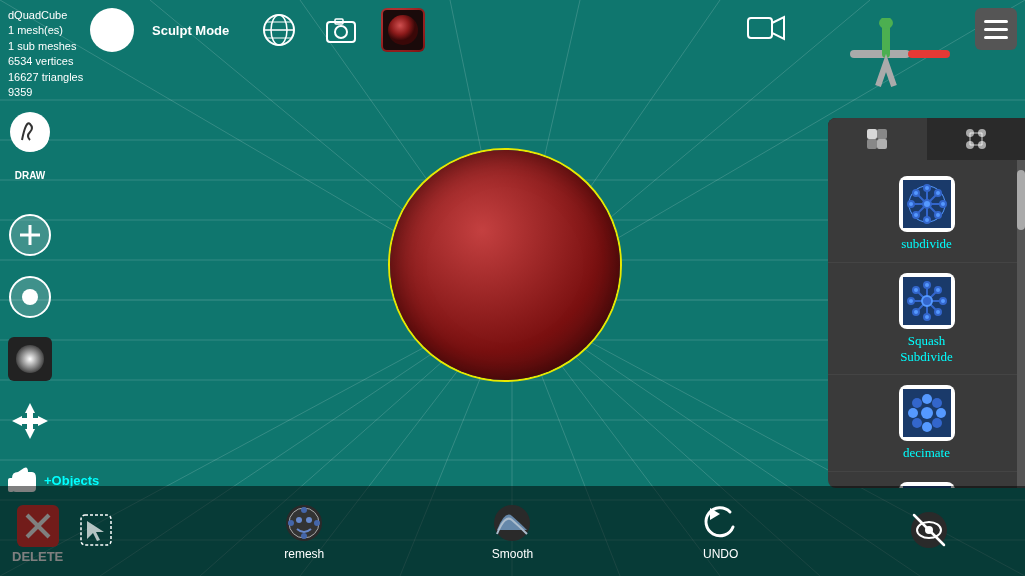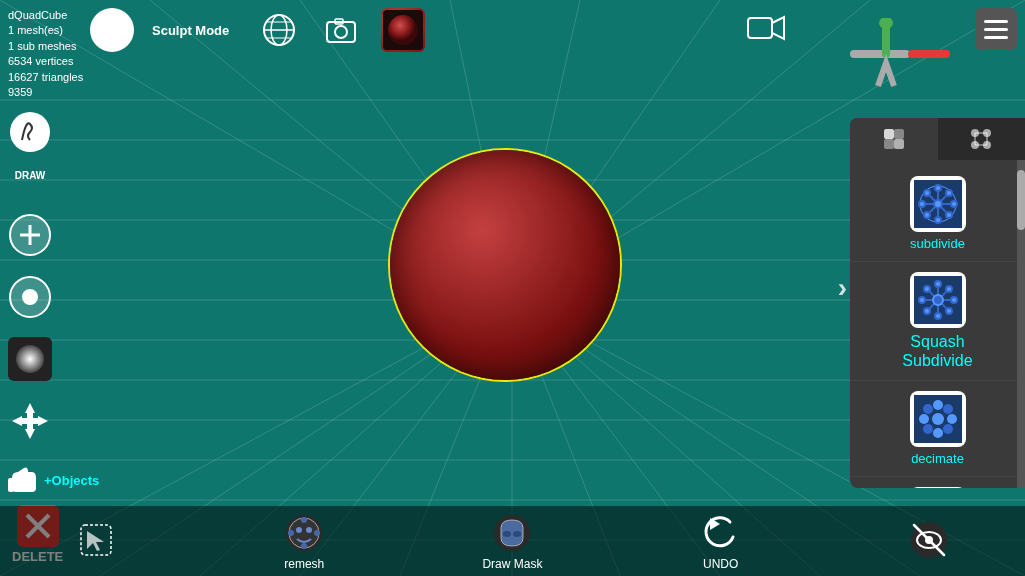--- a/index.html
+++ b/index.html
@@ -132,25 +132,26 @@
       align-items: center;
       gap: 2px;
       cursor: pointer;
     }
 
     
     .right-panel {
       position: absolute;
       top: 118px;
       right: 0;
-      width: 175px;
+      width: 197px;
       height: 370px;
       background: #3a3a3a;
       border-radius: 8px 0 0 8px;
       overflow: hidden;
+      font-family: Liberation Serif, serif;
     }
 
     .right-panel-header {
       display: flex;
       background: #2a2a2a;
       height: 42px;
     }
 
     .panel-tab {
       flex: 1;
@@ -200,21 +201,21 @@
 
     
     .right-panel::-webkit-scrollbar { width: 8px; }
 
     
     .bottom-toolbar {
       position: absolute;
       bottom: 0;
       left: 0;
       right: 0;
-      height: 70px;
+      height: 90px;
       background: rgba(0,0,0,0.5);
       display: flex;
       align-items: center;
       justify-content: space-around;
       padding: 0 11px;
       gap: 38px;
     }
 
     .bottom-tool {
       display: flex;
@@ -548,21 +549,21 @@
               <circle cx="8" cy="24" r="3" fill="#5599ff"></circle>
               <circle cx="40" cy="24" r="3" fill="#5599ff"></circle>
               <circle cx="13" cy="13" r="3" fill="#5599ff"></circle>
               <circle cx="35" cy="13" r="3" fill="#5599ff"></circle>
               <circle cx="35" cy="35" r="3" fill="#5599ff"></circle>
               <circle cx="13" cy="35" r="3" fill="#5599ff"></circle>
               <circle cx="24" cy="24" r="5" fill="#3366cc" stroke="#5599ff"></circle>
             </g>
           </svg>
         </div>
-        <span class="panel-item-label" style="color:cyan;font-size:16px;text-align:center;line-height:1.2;">Squash<br>Subdivide</span>
+        <span class="panel-item-label" style="color:cyan;font-size:13px;text-align:center;line-height:1.2;">Squash<br>Subdivide</span>
       </div>
 
       <div class="panel-item">
         <div class="panel-item-icon">
           <svg width="48" height="48" viewBox="0 0 48 48">
             <rect width="48" height="48" fill="#1a3a6a"></rect>
 
             <g fill="#3366cc">
               <circle cx="24" cy="10" r="5" fill="#5599ff"></circle>
               <circle cx="24" cy="38" r="5" fill="#5599ff"></circle>
@@ -622,33 +623,32 @@
           <path d="M 14 27 Q 21 33 28 27" fill="none" stroke="#6688cc" stroke-width="2"></path>
           <circle cx="21" cy="8" r="3" fill="#4466aa"></circle>
           <circle cx="21" cy="34" r="3" fill="#4466aa"></circle>
           <circle cx="8" cy="21" r="3" fill="#4466aa"></circle>
           <circle cx="34" cy="21" r="3" fill="#4466aa"></circle>
         </svg>
       </div>
       <span class="bottom-tool-label">remesh</span>
     </div>
 
+
     <div class="bottom-tool">
       <div class="bottom-tool-icon">
         <svg width="42" height="42" viewBox="0 0 42 42">
           <circle cx="21" cy="21" r="18" fill="#2a2a2a"></circle>
 
-          <path d="M 10 16 Q 10 8 21 8 Q 32 8 32 16 L 32 26 Q 32 34 21 34 Q 10 34 10 26 Z" fill="#4a6aa0" stroke="#aaa" stroke-width="1"></path>
-          <ellipse cx="16" cy="22" rx="4" ry="3" fill="#2a4a7a"></ellipse>
-          <ellipse cx="26" cy="22" rx="4" ry="3" fill="#2a4a7a"></ellipse>
+          <path d="M 6 28 Q 14 8 21 14 Q 28 20 36 28 Z" fill="#6688aa"></path>
+          <path d="M 6 32 Q 14 12 21 18 Q 28 24 36 32" fill="none" stroke="#aabbcc" stroke-width="2"></path>
         </svg>
       </div>
-      <span class="bottom-tool-label">Draw Mask</span>
-    </div>
-
+      <span class="bottom-tool-label">Smooth</span>
+    </div>
 
     <div class="bottom-tool">
       <div class="bottom-tool-icon">
         <svg width="42" height="42" viewBox="0 0 42 42">
           <path d="M 30 10 A 14 14 0 1 0 33 25" fill="none" stroke="white" stroke-width="3" stroke-linecap="round"></path>
           <polygon points="10,6 10,18 20,12" fill="white"></polygon>
         </svg>
       </div>
       <span class="bottom-tool-label">UNDO</span>
     </div>

